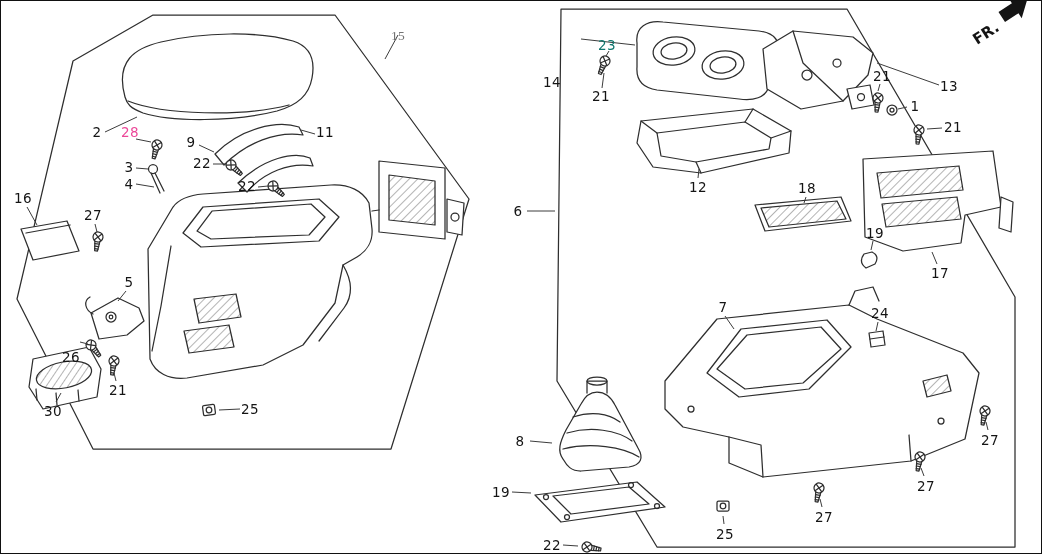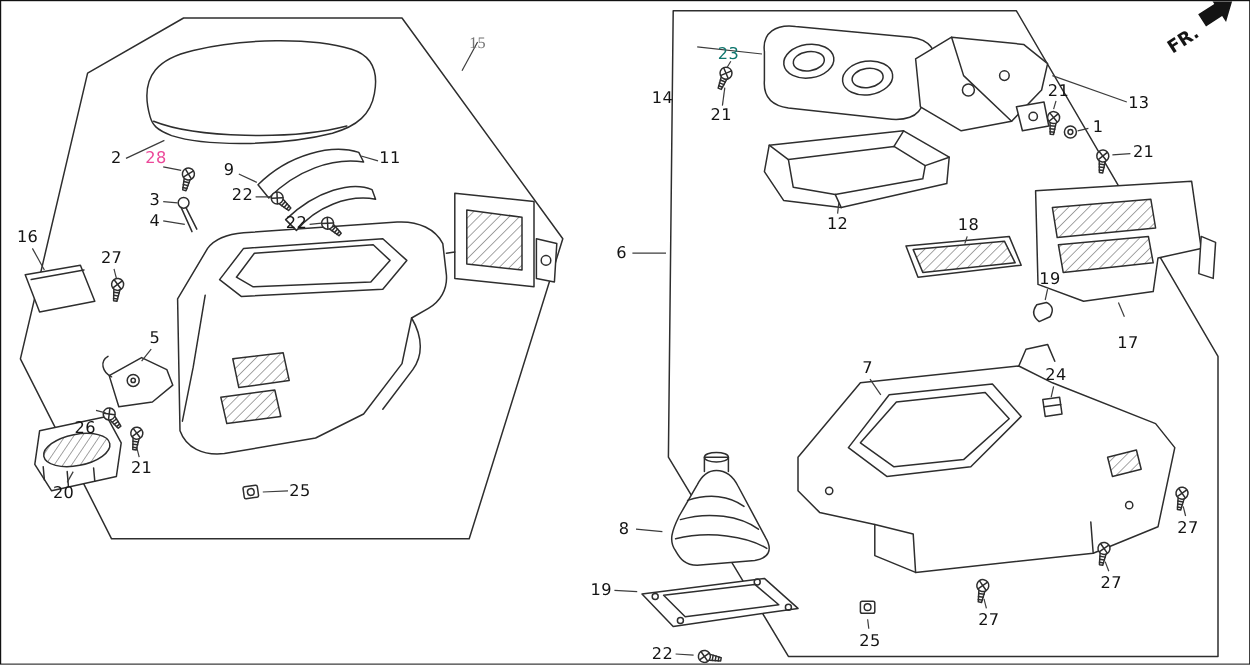--- a/index.html
+++ b/index.html
@@ -247,34 +247,34 @@
       <span class="callout" style="left: 324px; top: 131px; color: rgb(20, 20, 20);">11</span>
       <span class="callout" style="left: 128px; top: 166px; color: rgb(20, 20, 20);">3</span>
       <span class="callout" style="left: 128px; top: 183px; color: rgb(20, 20, 20);">4</span>
       <span class="callout" style="left: 201px; top: 162px; color: rgb(20, 20, 20);">22</span>
       <span class="callout" style="left: 246px; top: 185px; color: rgb(20, 20, 20);">22</span>
       <span class="callout" style="left: 22px; top: 197px; color: rgb(20, 20, 20);">16</span>
       <span class="callout" style="left: 92px; top: 214px; color: rgb(20, 20, 20);">27</span>
       <span class="callout" style="left: 128px; top: 281px; color: rgb(20, 20, 20);">5</span>
       <span class="callout" style="left: 70px; top: 356px; color: rgb(20, 20, 20);">26</span>
       <span class="callout" style="left: 117px; top: 389px; color: rgb(20, 20, 20);">21</span>
-      <span class="callout" style="left: 52px; top: 410px; color: rgb(20, 20, 20);">20</span>
+      <span class="callout" style="left: 52px; top: 410px; color: rgb(20, 20, 20);">30</span>
       <span class="callout" style="left: 249px; top: 408px; color: rgb(20, 20, 20);">25</span>
       <span class="callout" style="left: 551px; top: 37px; color: rgb(20, 20, 20); margin-top: 44px;">14</span>
       <span class="callout" style="left: 606px; top: 44px; color: #0f766e;">23</span>
       <span class="callout" style="left: 600px; top: 95px; color: rgb(20, 20, 20);">21</span>
       <span class="callout" style="left: 948px; top: 85px; color: rgb(20, 20, 20);">13</span>
       <span class="callout" style="left: 881px; top: 75px; color: rgb(20, 20, 20);">21</span>
       <span class="callout" style="left: 914px; top: 105px; color: rgb(20, 20, 20);">1</span>
       <span class="callout" style="left: 952px; top: 126px; color: rgb(20, 20, 20);">21</span>
       <span class="callout" style="left: 697px; top: 186px; color: rgb(20, 20, 20);">12</span>
       <span class="callout" style="left: 806px; top: 187px; color: rgb(20, 20, 20);">18</span>
       <span class="callout" style="left: 517px; top: 210px; color: rgb(20, 20, 20);">6</span>
       <span class="callout" style="left: 874px; top: 232px; color: rgb(20, 20, 20);">19</span>
-      <span class="callout" style="left: 939px; top: 272px; color: rgb(20, 20, 20); margin-top: 13px;">17</span>
+      <span class="callout" style="left: 939px; top: 272px; color: rgb(20, 20, 20);">17</span>
       <span class="callout" style="left: 722px; top: 306px; color: rgb(20, 20, 20);">7</span>
       <span class="callout" style="left: 879px; top: 312px; color: rgb(20, 20, 20);">24</span>
       <span class="callout" style="left: 519px; top: 440px; color: rgb(20, 20, 20);">8</span>
       <span class="callout" style="left: 500px; top: 491px; color: rgb(20, 20, 20);">19</span>
       <span class="callout" style="left: 989px; top: 439px; color: rgb(20, 20, 20);">27</span>
       <span class="callout" style="left: 925px; top: 485px; color: rgb(20, 20, 20);">27</span>
       <span class="callout" style="left: 823px; top: 516px; color: rgb(20, 20, 20);">27</span>
       <span class="callout" style="left: 724px; top: 533px; color: rgb(20, 20, 20);">25</span>
       <span class="callout" style="left: 551px; top: 544px; color: rgb(20, 20, 20);">22</span>
     </div>

